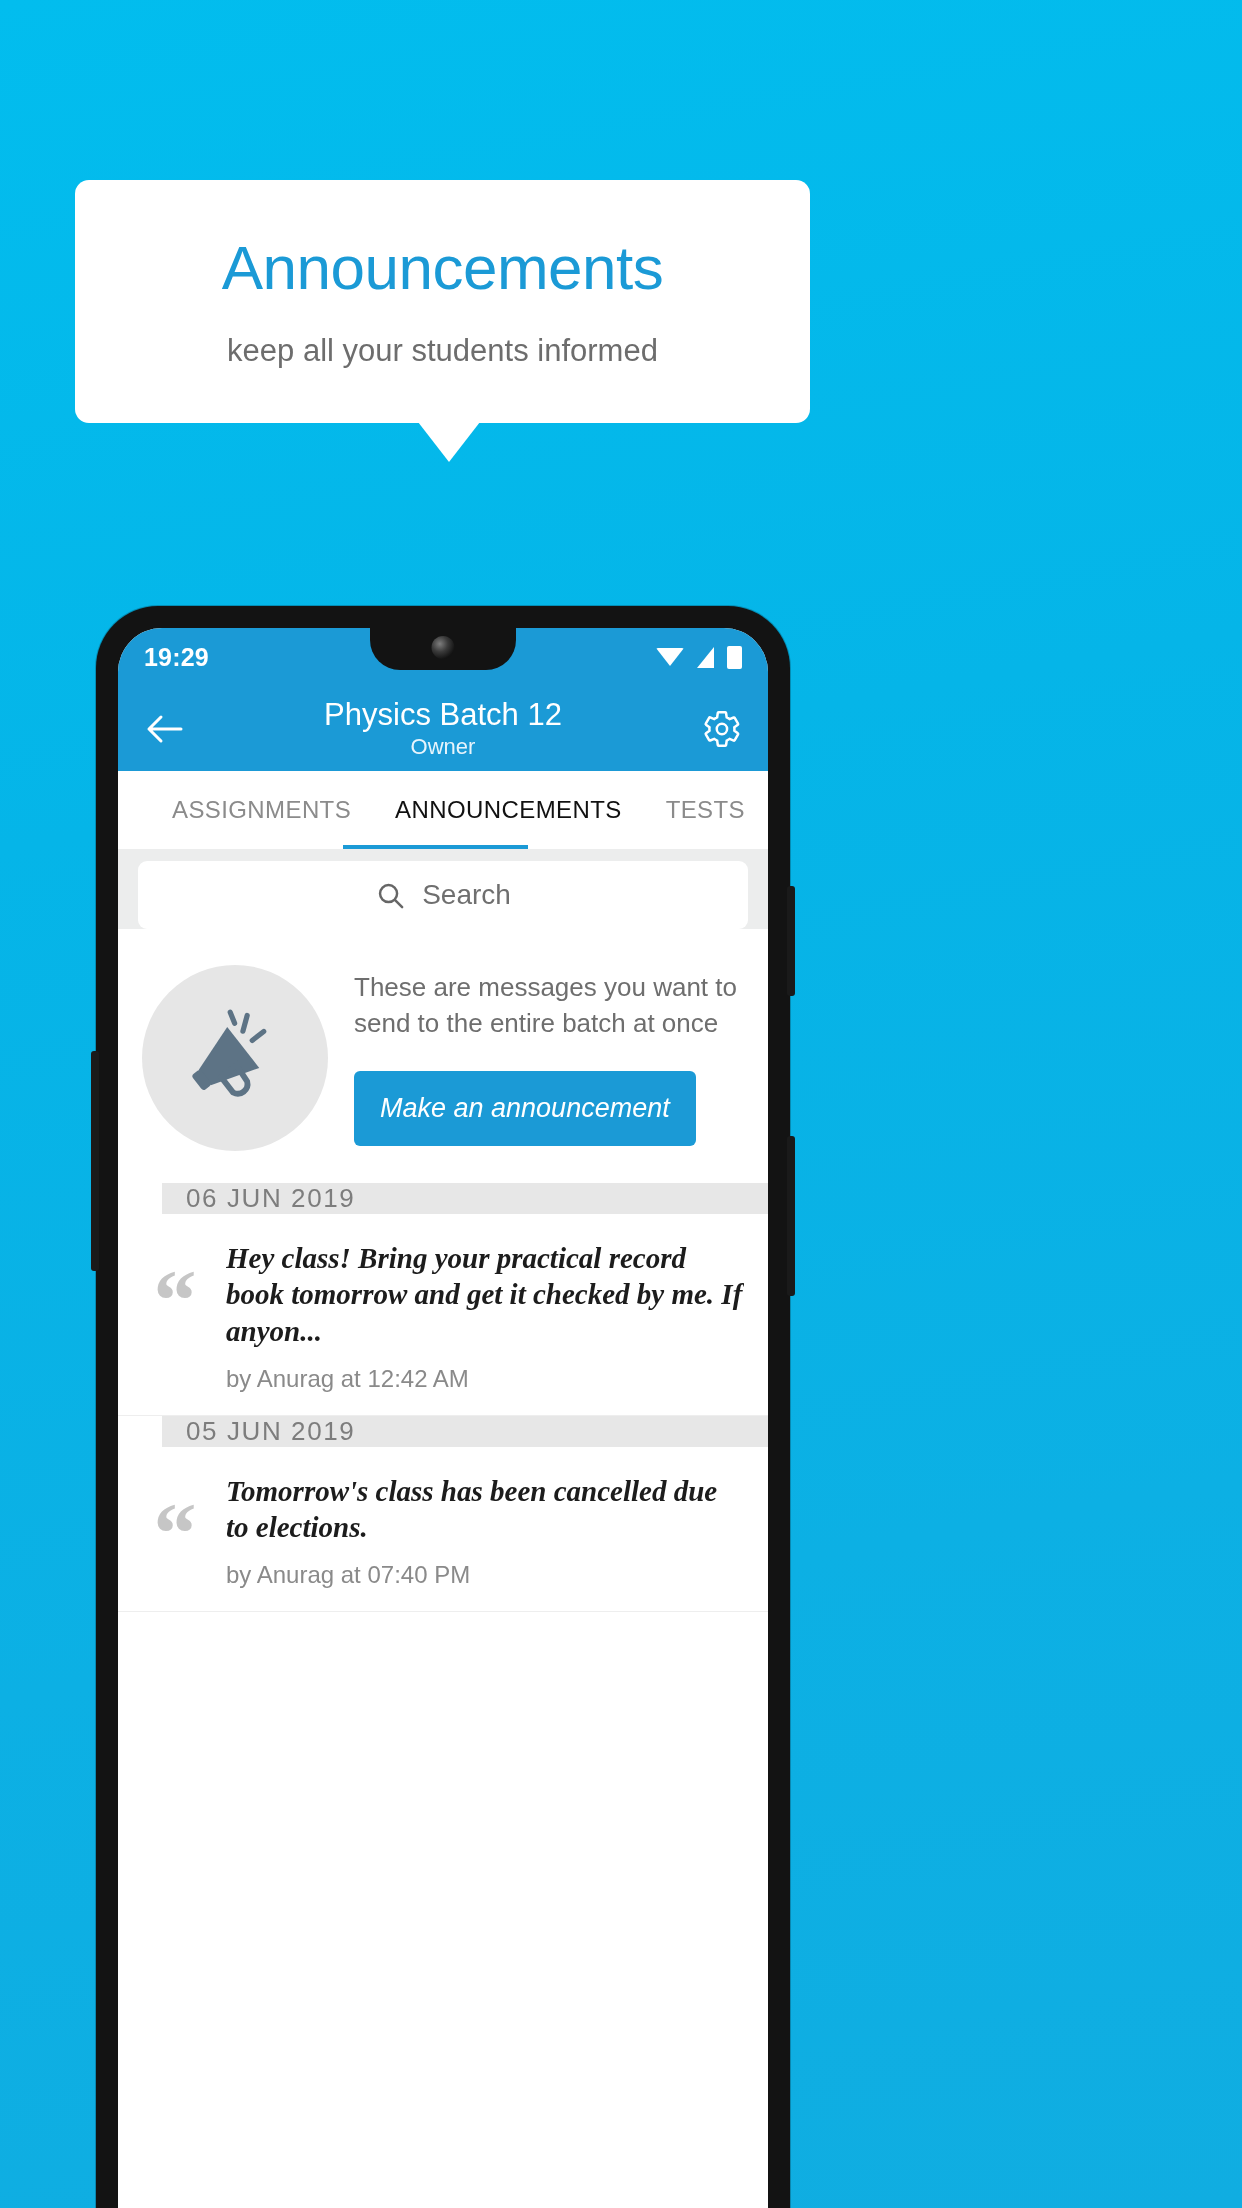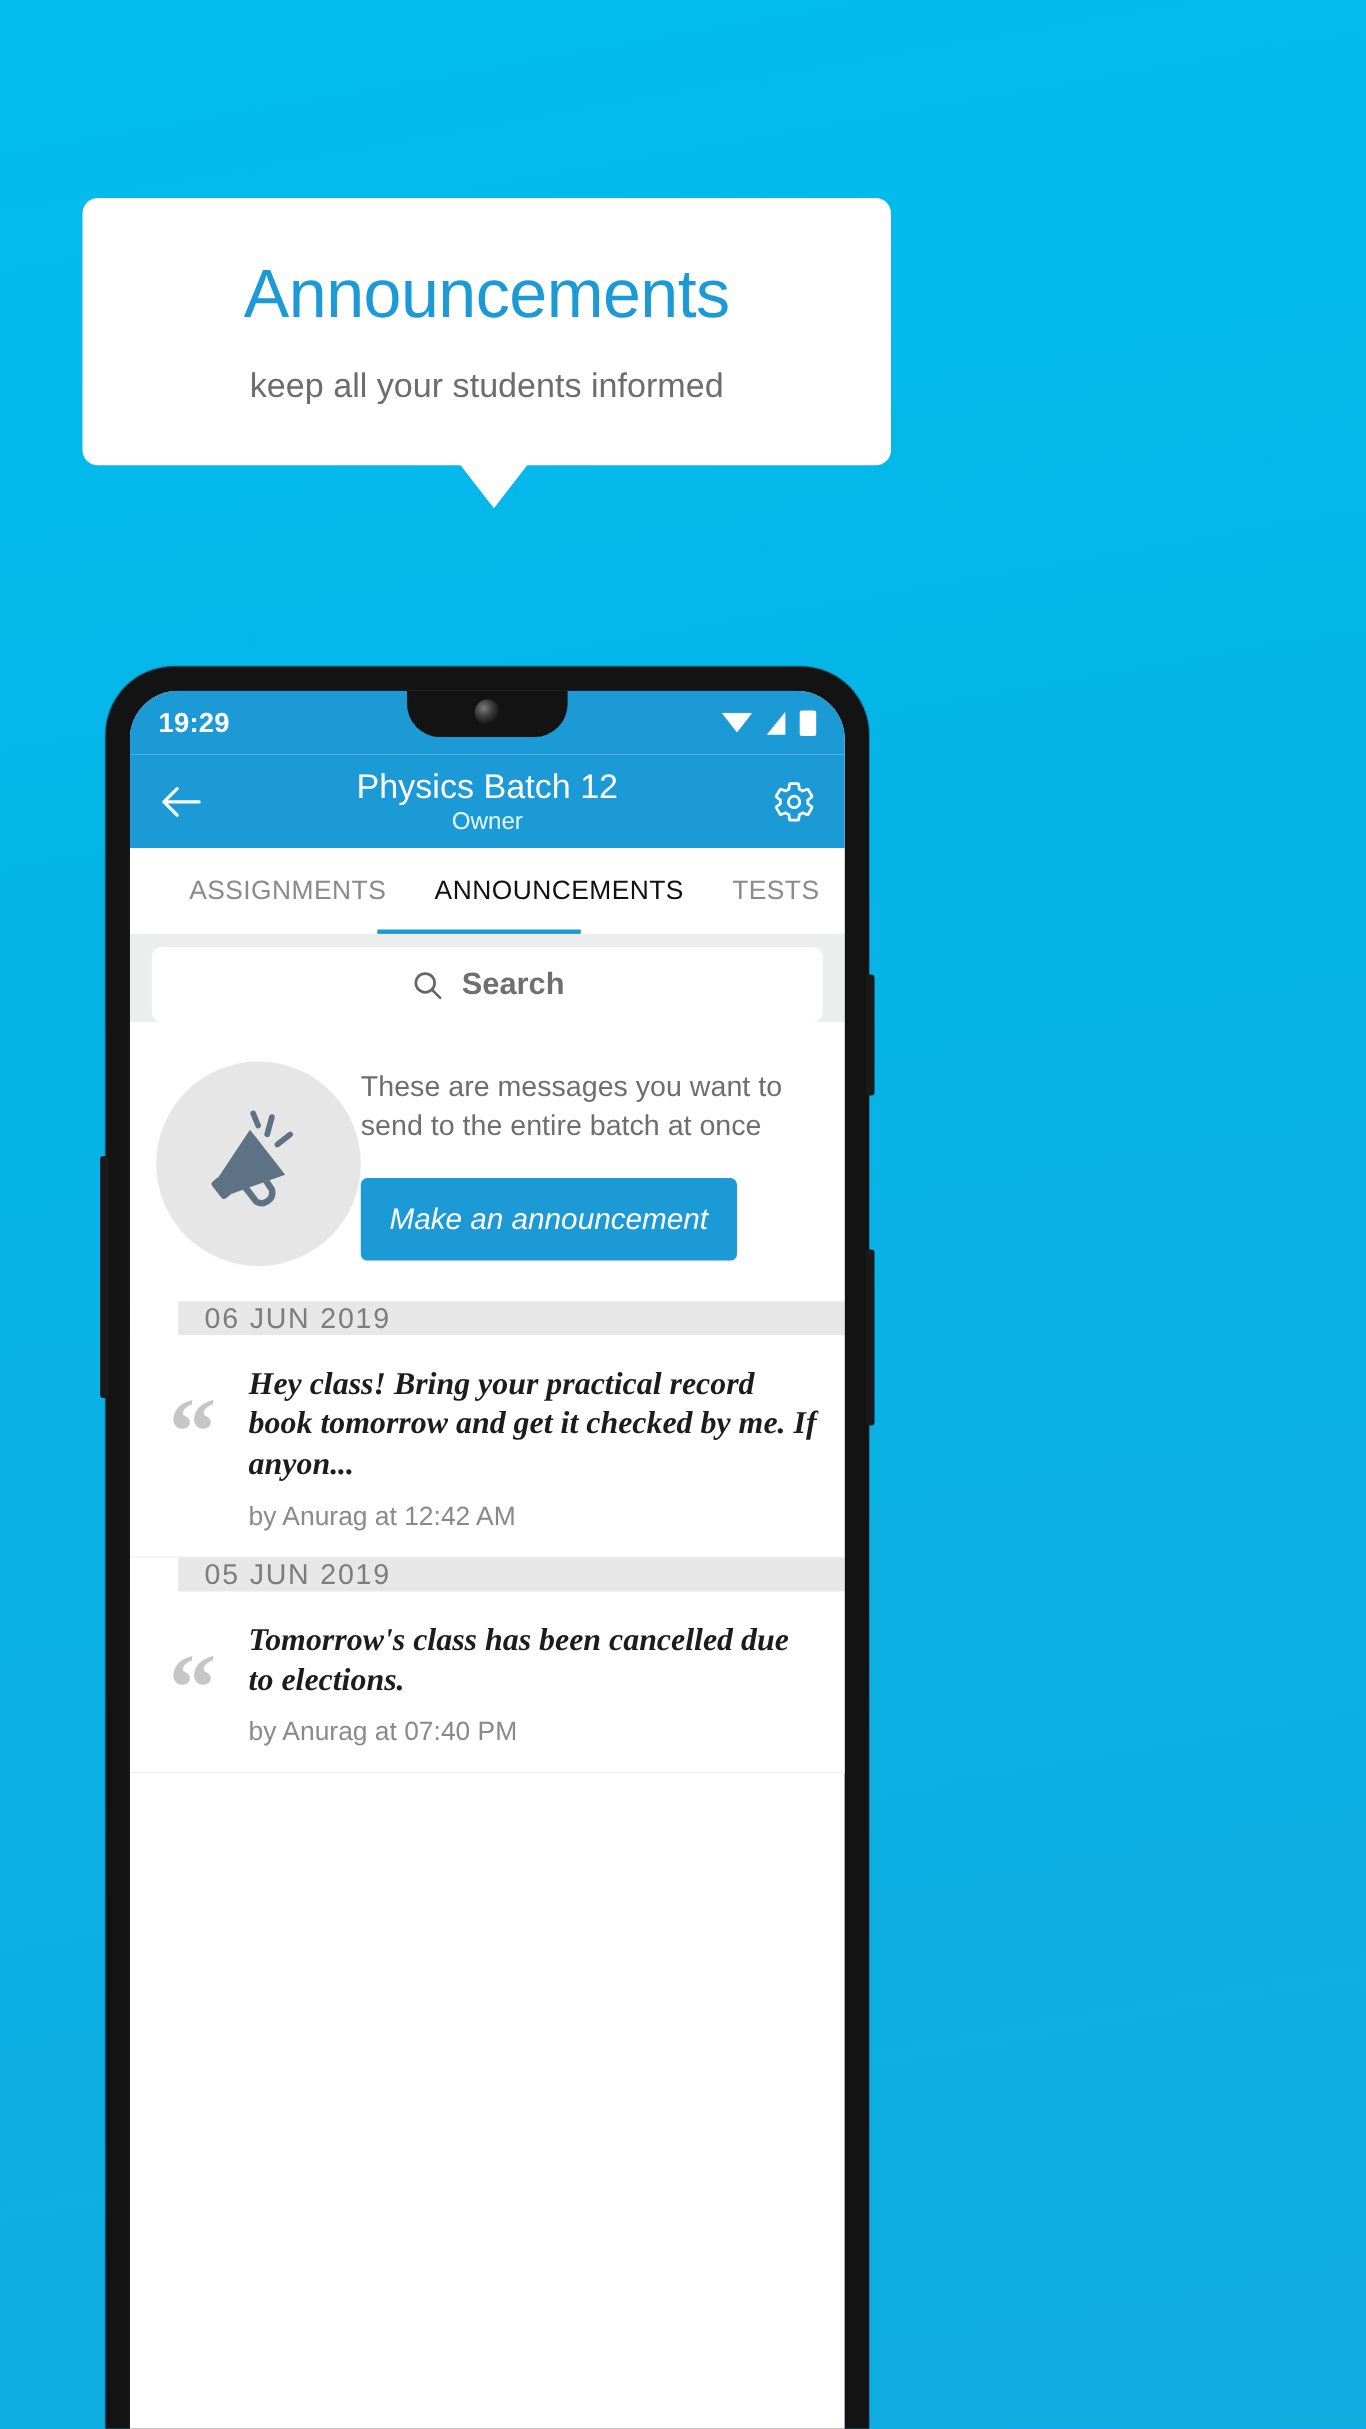--- a/index.html
+++ b/index.html
@@ -150,37 +150,36 @@
   .tab-underline {
     position:absolute; bottom:0;
     left:225px; width:185px; height:4px;
     background:#1b9ad6;
   }
 
   
   .search-wrap {
     background:#eceded;
     padding:12px 20px 0 20px;
-    font-weight:bold;
   }
   .search-box {
     background:#fff;
     border-radius:9px;
     height:68px;
     display:flex; align-items:center;
     justify-content:center;
     gap:16px;
   }
   .search-placeholder { color:#6f6f6f; font-size:28px; }
 
   
   .promo {
     background:#fff;
     padding:36px 24px 32px 24px;
-    display:flex; align-items:center; 
+    display:flex; align-items:center; gap:26px;
   }
   .promo-circle {
     width:186px; height:186px;
     border-radius:50%;
     background:#e6e6e6;
     flex:0 0 186px;
     display:flex; align-items:center; justify-content:center;
   }
   .promo-right { flex:1; }
   .promo-text { font-size:26px; color:#6e6e6e; line-height:1.35; }

